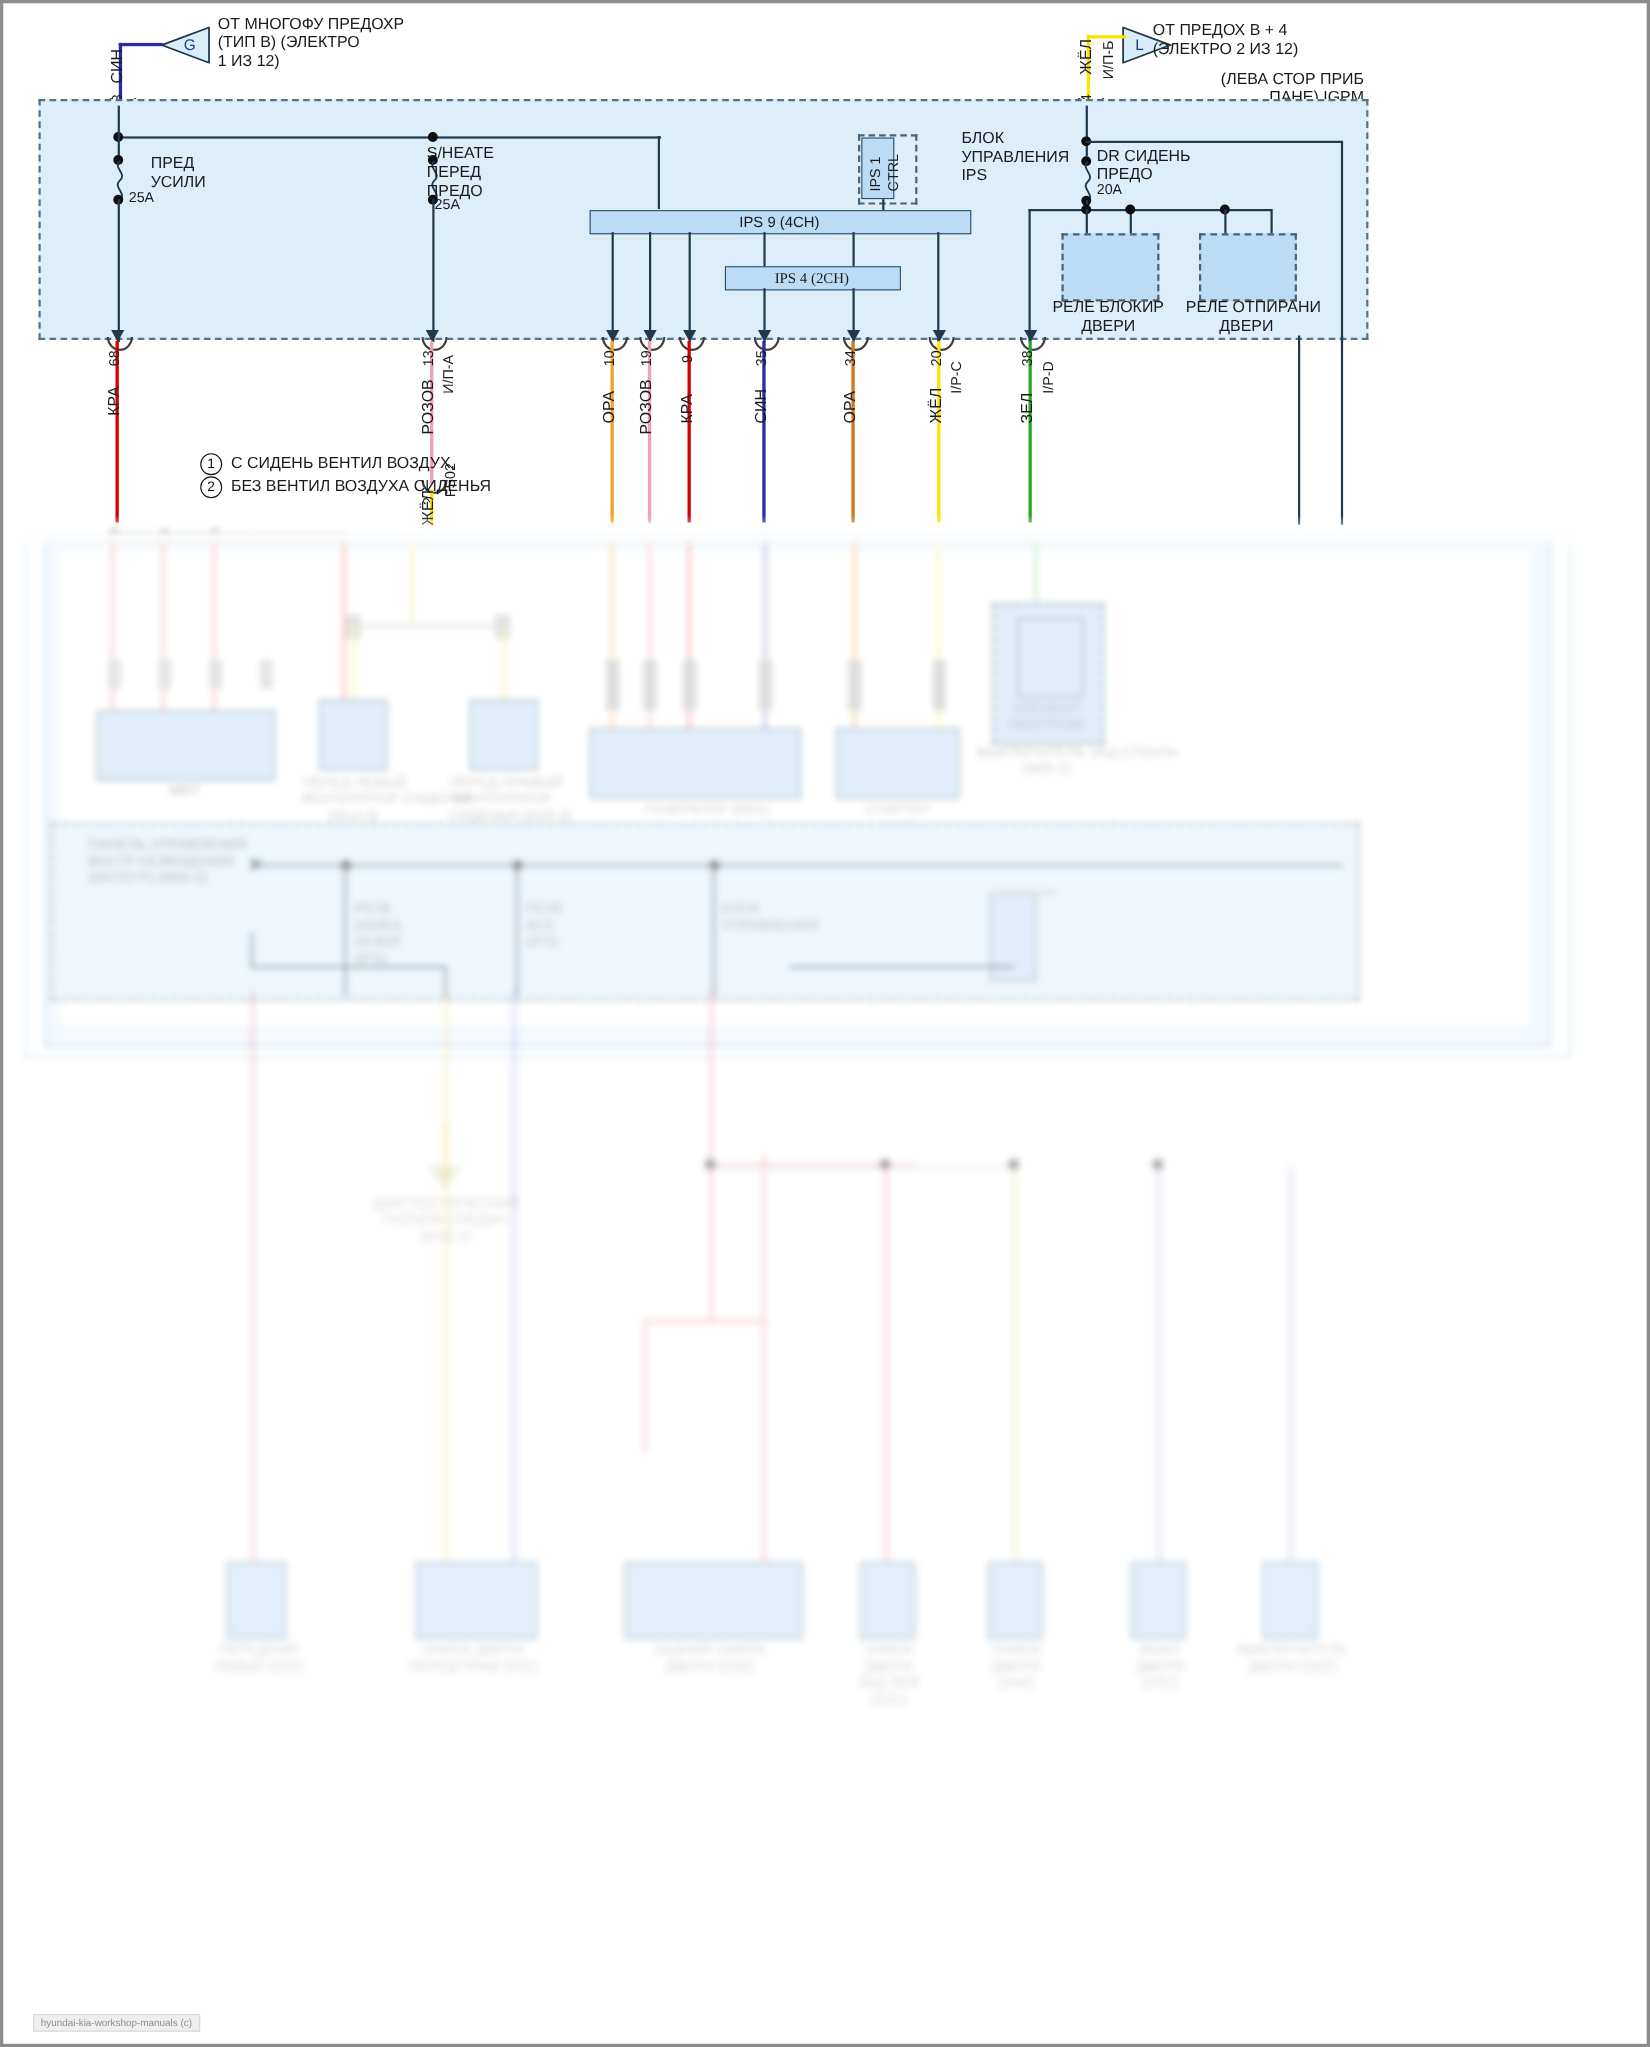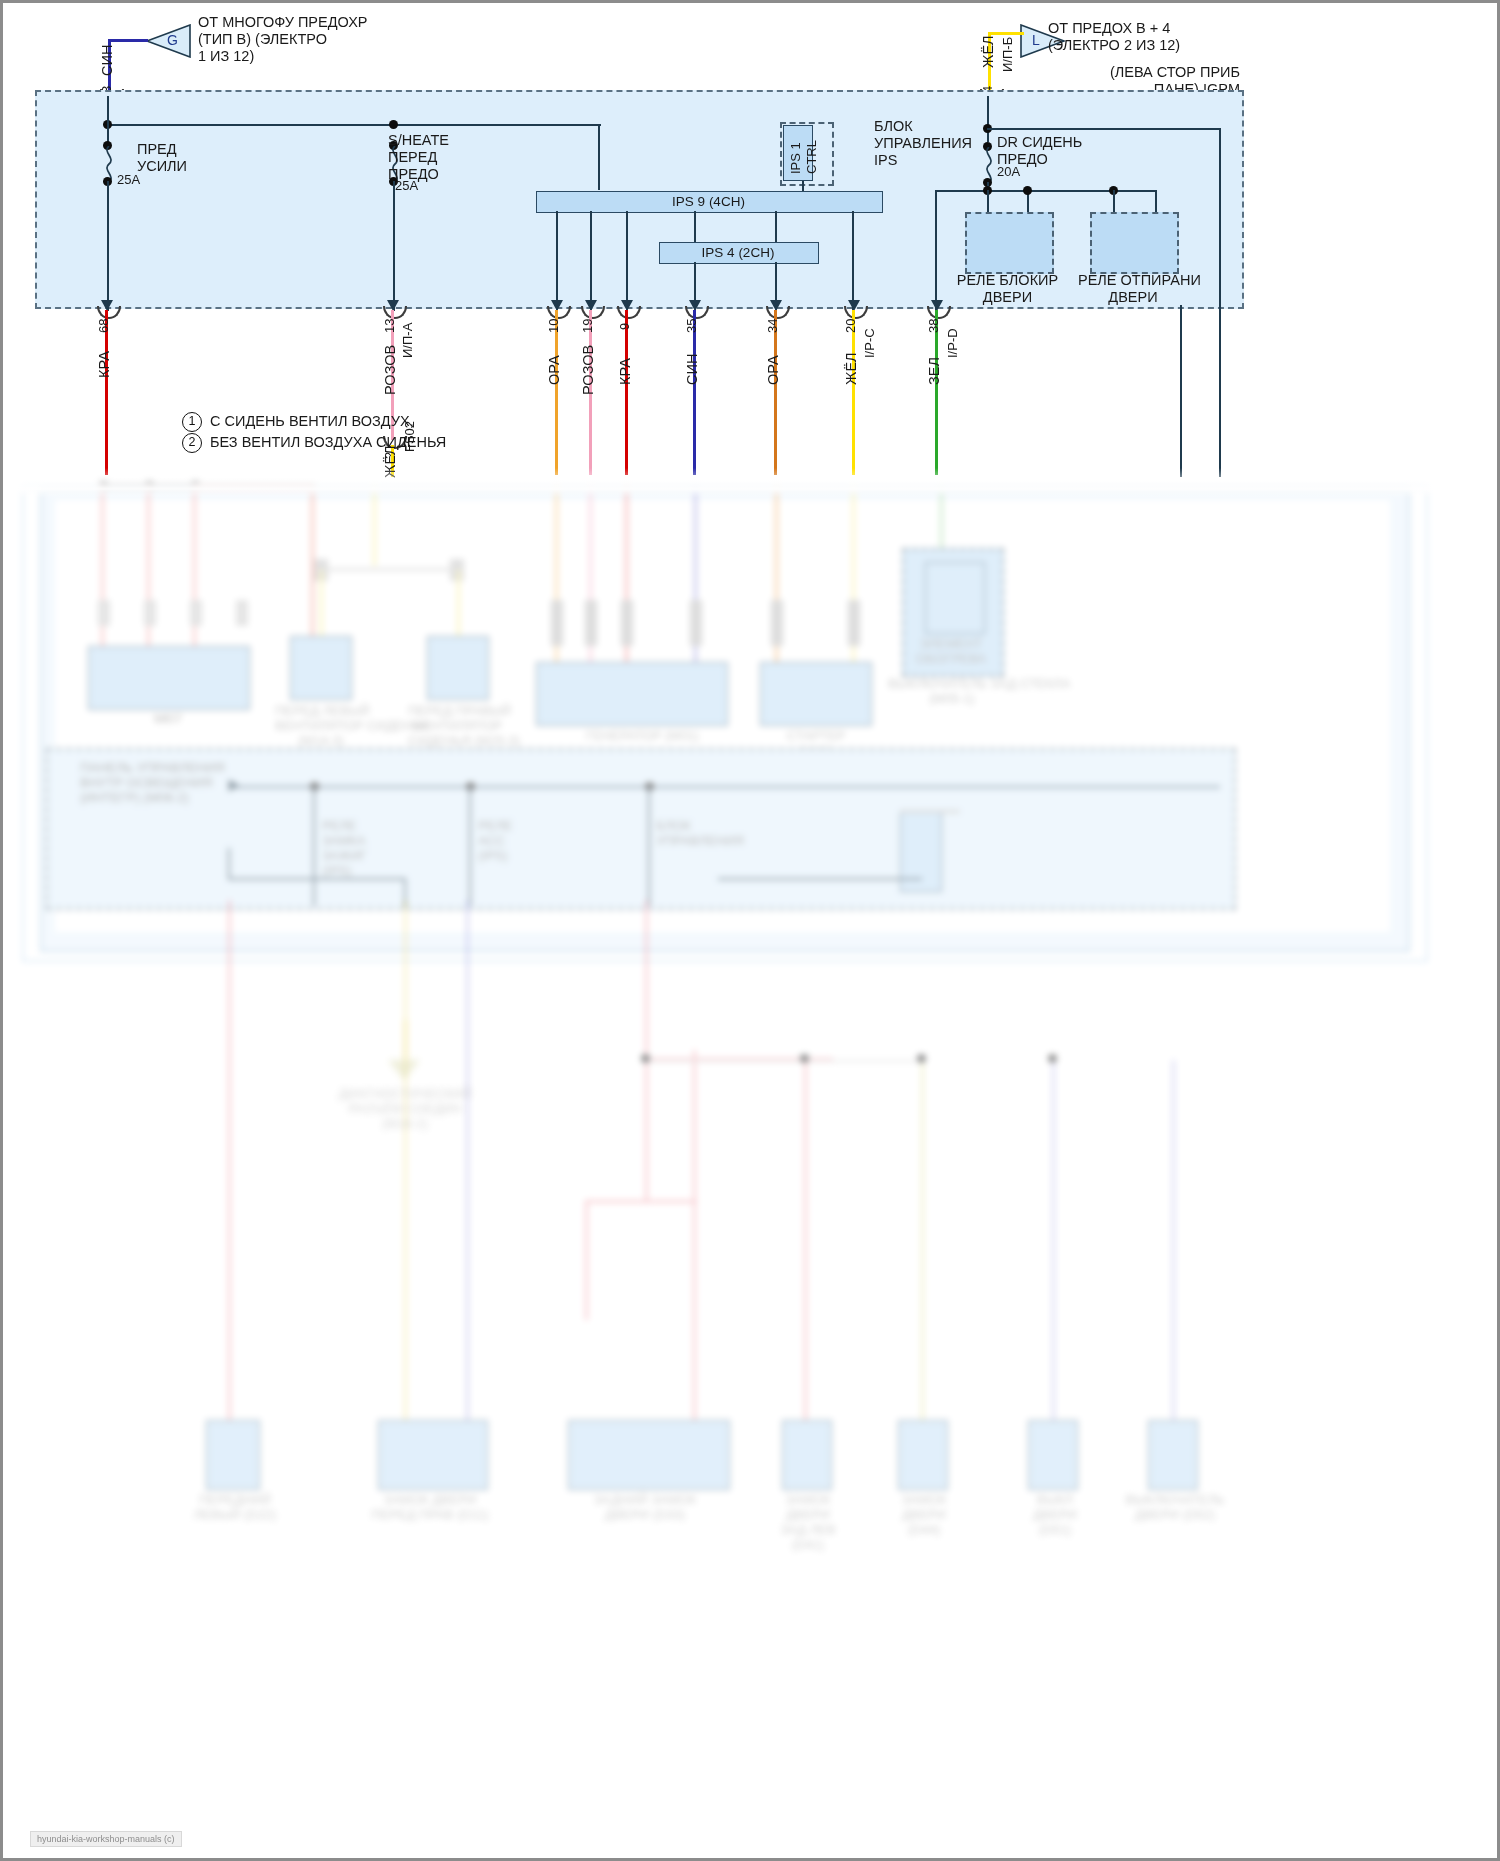--- a/index.html
+++ b/index.html
@@ -281,21 +281,21 @@
     <div class="lbl vert sm" style="left:804px;top:174px;">CTRL</div>
     <div class="lbl" style="left:874px;top:118px;">БЛОК
 УПРАВЛЕНИЯ
 IPS</div>
     <div class="v" style="left:802px;top:181px;height:11px;"></div>
 
     <div class="box" style="left:536px;top:191px;width:345px;height:20px;background:#bcdcf5;"></div>
     <div class="lbl c" style="left:536px;top:193px;width:345px;font-size:13.5px;">IPS 9 (4CH)</div>
 
     <div class="box" style="left:659px;top:242px;width:158px;height:20px;background:#bcdcf5;"></div>
-    <div class="lbl c" style="left:659px;top:244px;width:158px;font-size:13.5px;">IPS 4 (2CH)</div>
+    <div class="lbl c" style="left:659px;top:244px;width:158px;font-size:13.5px;font-family:Liberation Serif, serif;">IPS 4 (2CH)</div>
 
     <div class="v" style="left:556px;top:211px;height:100px;"></div>
     <div class="v" style="left:590px;top:211px;height:100px;"></div>
     <div class="v" style="left:626px;top:211px;height:100px;"></div>
     <div class="v" style="left:694px;top:211px;height:31px;"></div>
     <div class="v" style="left:694px;top:262px;height:49px;"></div>
     <div class="v" style="left:775px;top:211px;height:31px;"></div>
     <div class="v" style="left:775px;top:262px;height:49px;"></div>
     <div class="v" style="left:852px;top:211px;height:100px;"></div>
 

